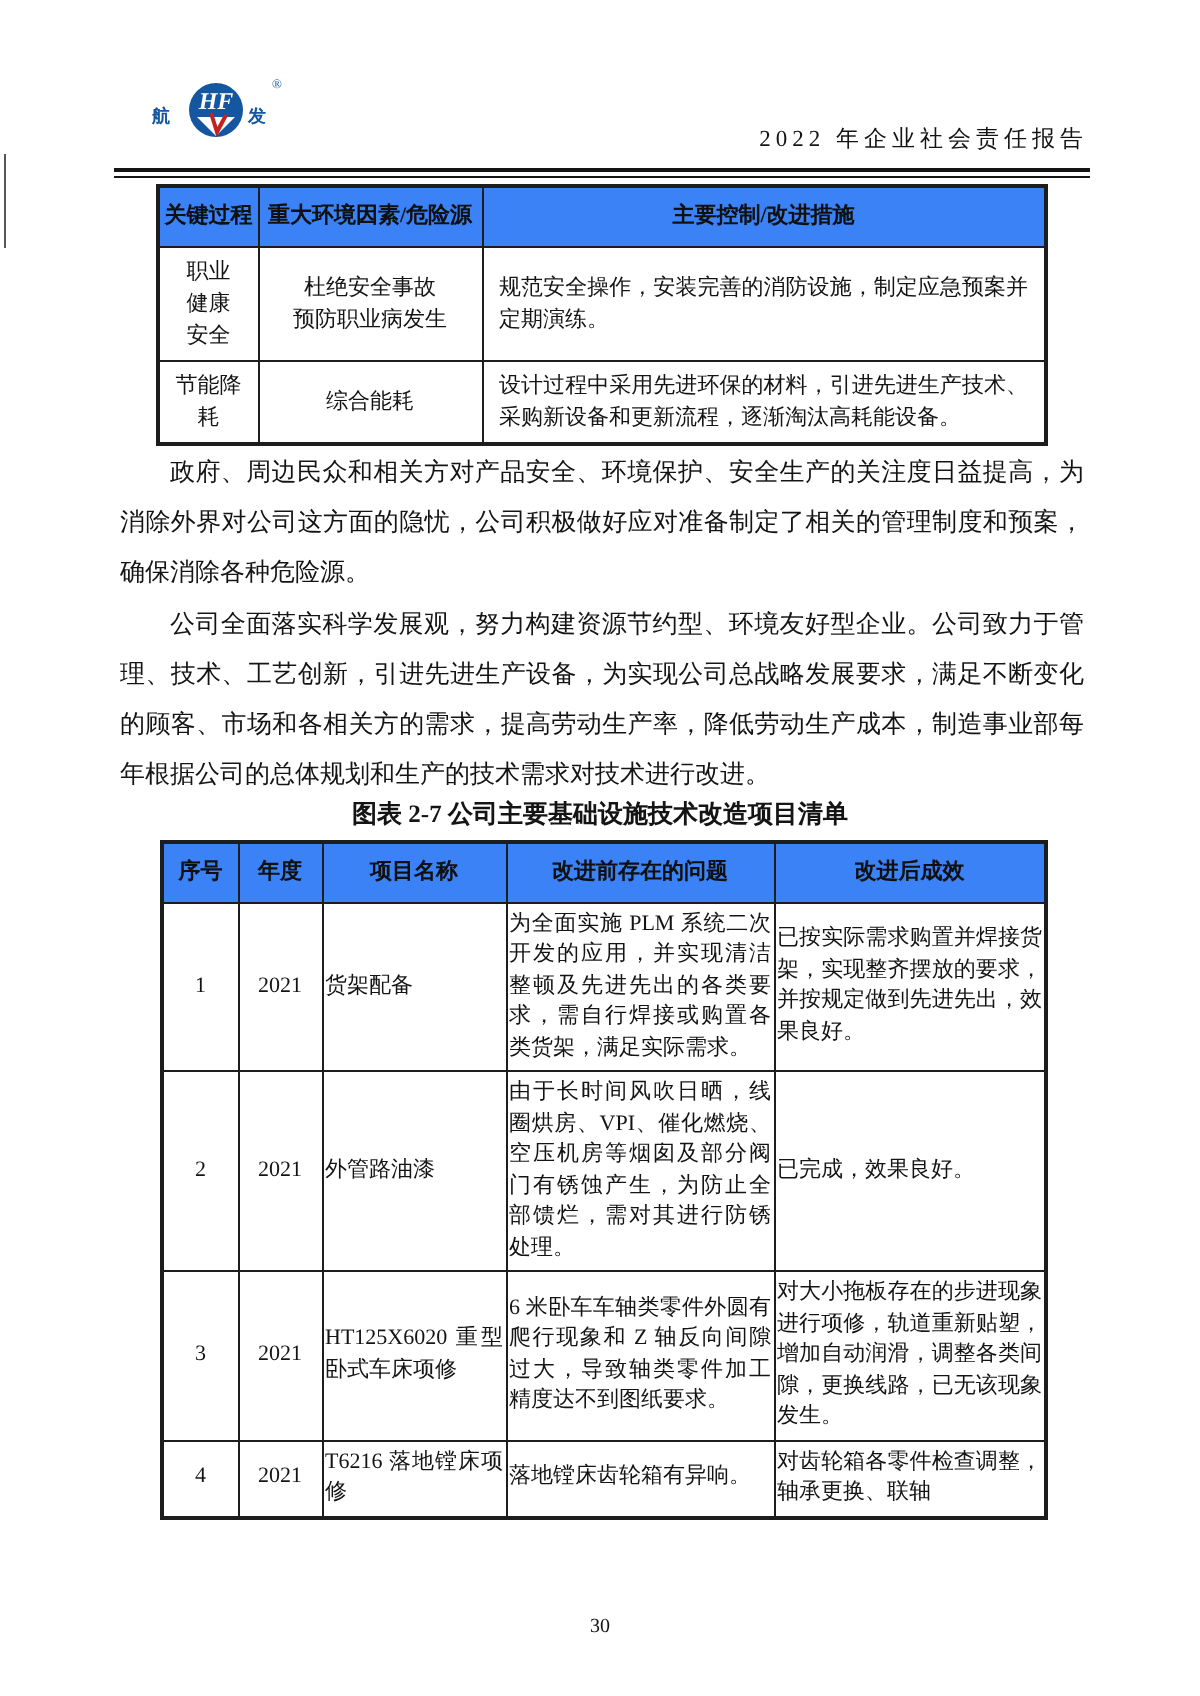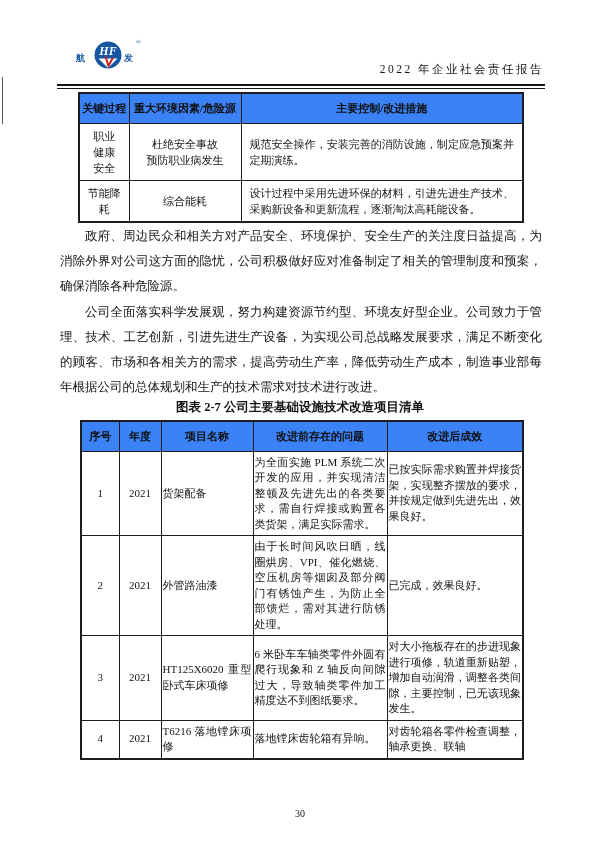--- a/index.html
+++ b/index.html
@@ -157,21 +157,21 @@
         <td class="c">2021</td>
         <td>外管路油漆</td>
         <td>由于长时间风吹日晒，线圈烘房、VPI、催化燃烧、空压机房等烟囱及部分阀门有锈蚀产生，为防止全部馈烂，需对其进行防锈处理。</td>
         <td>已完成，效果良好。</td>
       </tr>
       <tr>
         <td class="c">3</td>
         <td class="c">2021</td>
         <td>HT125X6020 重型卧式车床项修</td>
         <td>6 米卧车车轴类零件外圆有爬行现象和 Z 轴反向间隙过大，导致轴类零件加工精度达不到图纸要求。</td>
-        <td>对大小拖板存在的步进现象进行项修，轨道重新贴塑，增加自动润滑，调整各类间隙，主要控制，已无该现象发生。</td>
+        <td>对大小拖板存在的步进现象进行项修，轨道重新贴塑，增加自动润滑，调整各类间隙，更换线路，已无该现象发生。</td>
       </tr>
       <tr>
         <td class="c">4</td>
         <td class="c">2021</td>
         <td>T6216 落地镗床项修</td>
         <td>落地镗床齿轮箱有异响。</td>
         <td>对齿轮箱各零件检查调整，轴承更换、联轴</td>
       </tr>
     </tbody>
   </table>

